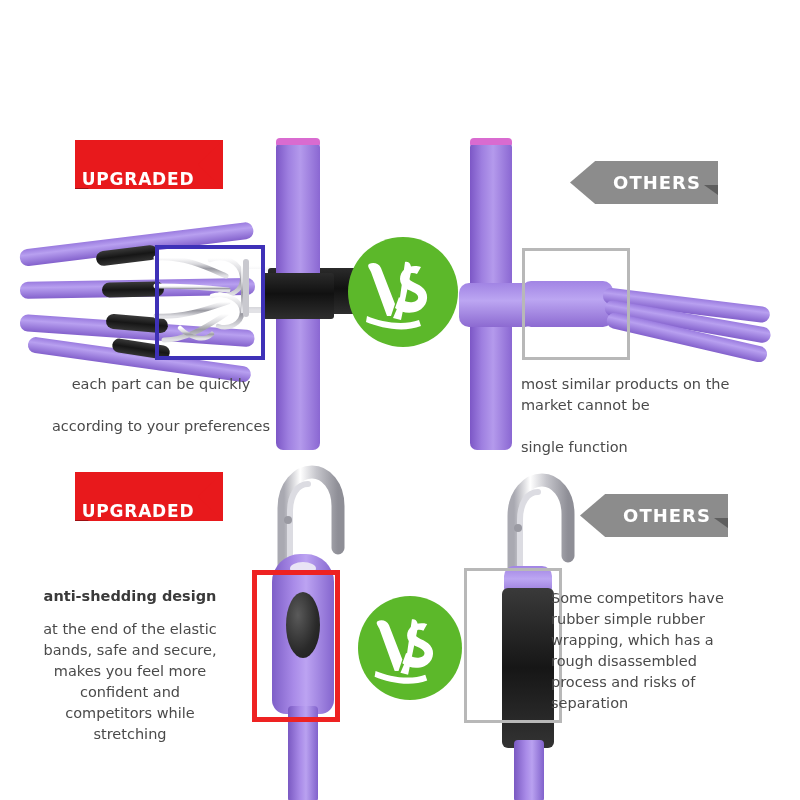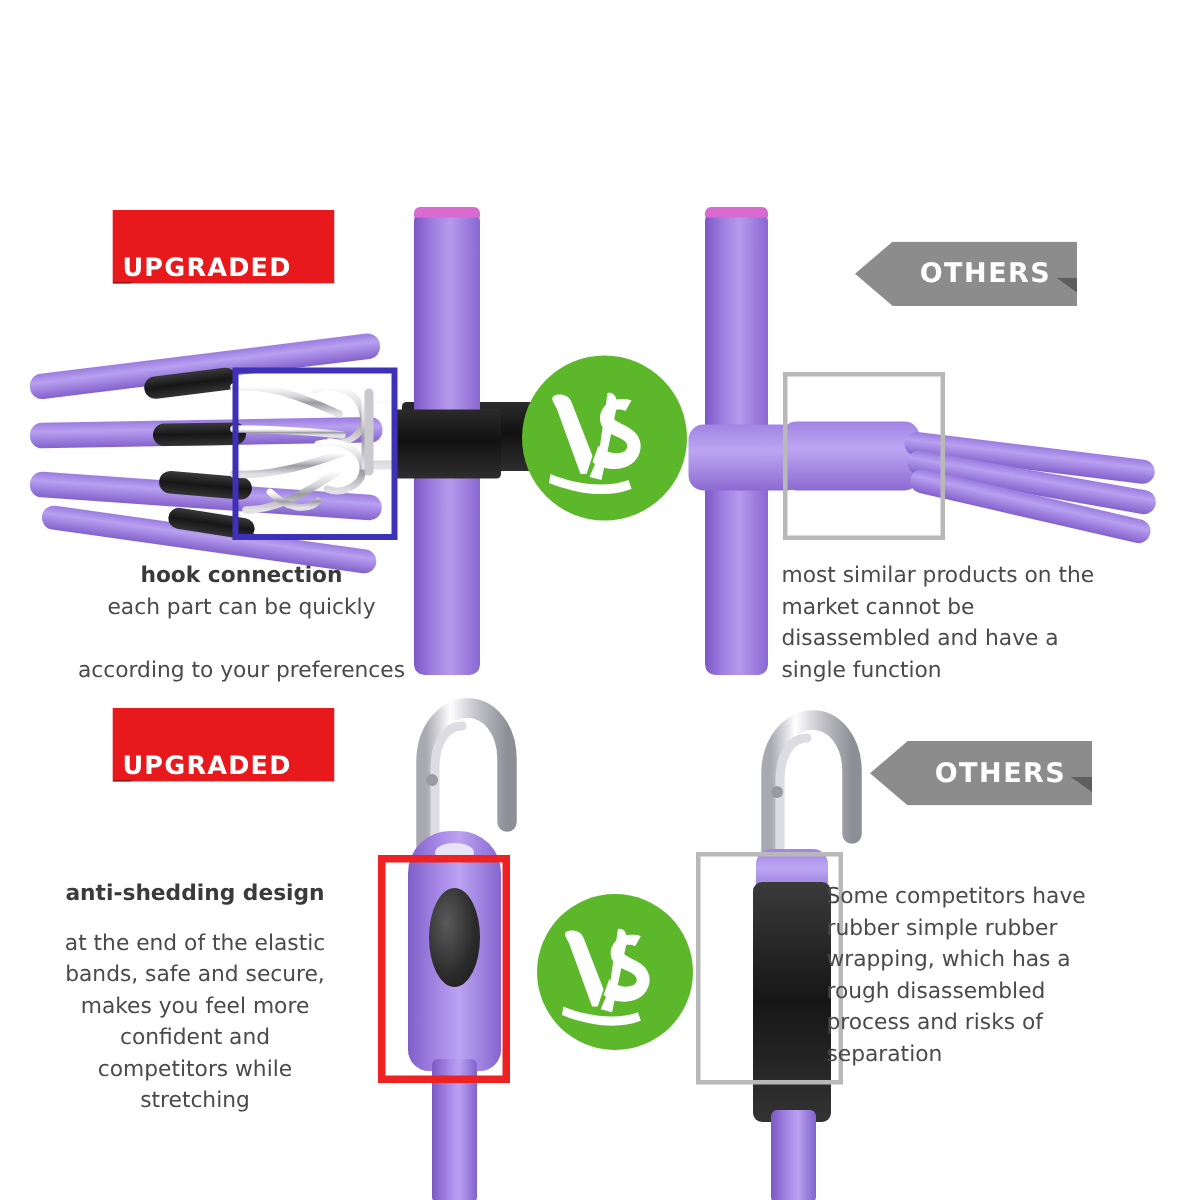--- a/index.html
+++ b/index.html
@@ -290,30 +290,29 @@
   <div class="hl-box hl-gray" style="left:522px; top:248px; width:108px; height:112px;"></div>
 
   <div class="ribbon" style="left:570px; top:143px; width:148px; height:43px;">
     <div class="ribbon-gray-inner">
       <span class="ribbon-gray-label">OTHERS</span>
     </div>
     <div class="ribbon-tab-right"></div>
   </div>
 
   <div class="caption cap-center" style="left:24px; top:374px; width:274px;">
-    <span class="cap-title">hook connection</span>
     <span>each part can be quickly</span><br>
     <br>
     <span>according to your preferences</span>
   </div>
 
   <div class="caption cap-left" style="left:521px; top:374px; width:262px;">
     <span>most similar products on the</span><br>
     <span>market cannot be</span><br>
-    <span>disassembled and have a</span><br>
+    <br>
     <span>single function</span>
   </div>
 
   <div class="ribbon ribbon-red" style="left:75px; top:472px; width:148px; height:49px;">
     <div class="ribbon-red-inner">
       <span class="ribbon-red-l1">OURS</span>
       <span class="ribbon-red-l2">UPGRADED</span>
     </div>
     <div class="ribbon-tab-left"></div>
   </div>

